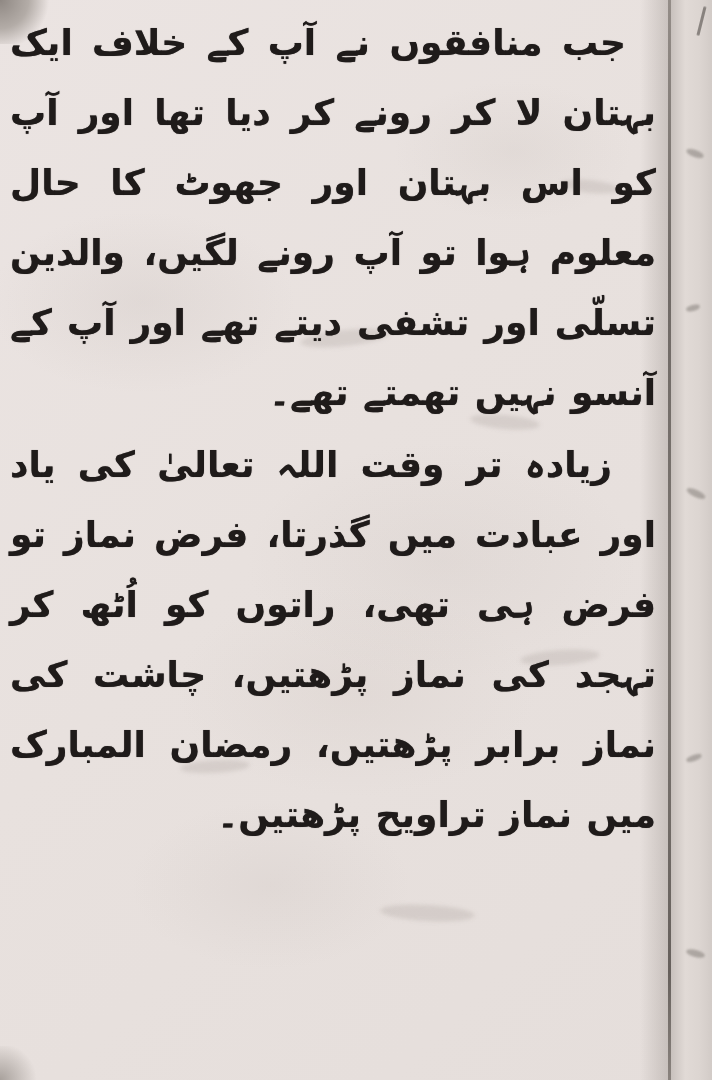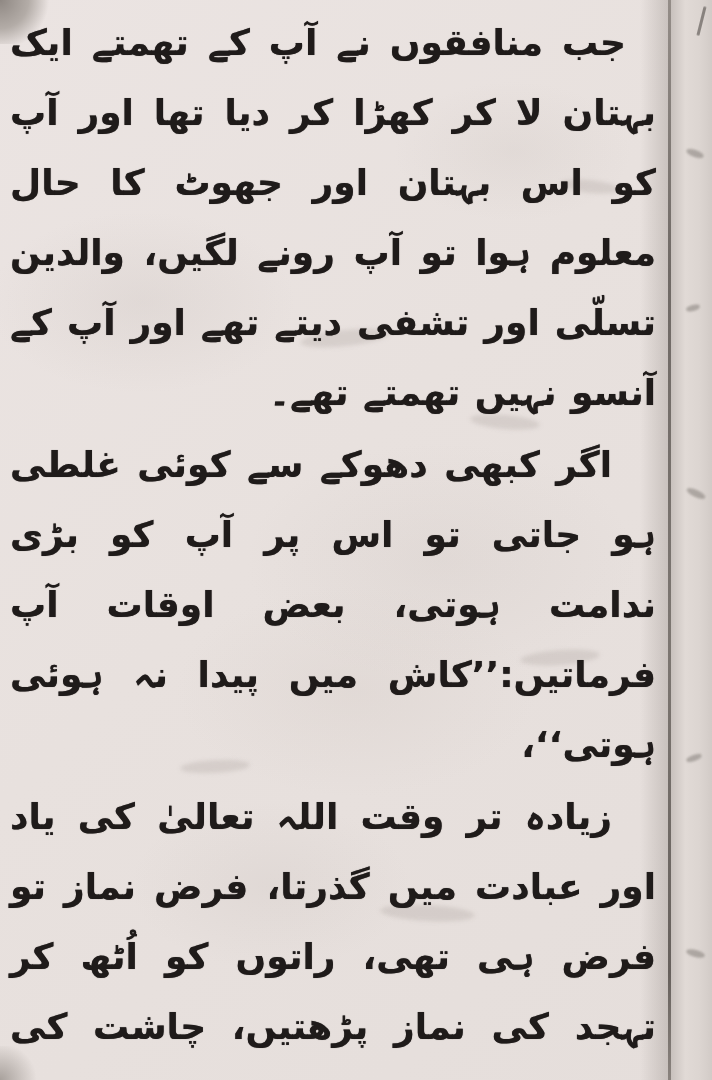--- a/index.html
+++ b/index.html
@@ -91,19 +91,18 @@
   <div class="edge-strip">
     <div class="tick-tr"></div>
     <div class="edge-mark" style="right:8px;top:150px;width:18px;height:7px;transform:rotate(20deg);"></div>
     <div class="edge-mark" style="right:12px;top:305px;width:14px;height:6px;transform:rotate(-15deg);"></div>
     <div class="edge-mark" style="right:6px;top:490px;width:20px;height:7px;transform:rotate(25deg);"></div>
     <div class="edge-mark" style="right:10px;top:755px;width:16px;height:6px;transform:rotate(-20deg);"></div>
     <div class="edge-mark" style="right:7px;top:950px;width:19px;height:7px;transform:rotate(15deg);"></div>
   </div>
 
   <div class="text-column" dir="rtl">
-    <p class="p1">جب منافقوں نے آپ کے تھمتے ایک بہتان لا کر کھڑا کر دیا تھا اور آپ کو اس بہتان اور جھوٹ کا حال معلوم ہوا تو آپ رونے لگیں، والدین تسلّی اور تشفی دیتے تھے اور آپ کے آنسو نہیں تھمتے تھے۔</p>
-    <p class="p2">اگر کبھی دھوکے سے کوئی غلطی ہو جاتی تو اس پر آپ کو بڑی ندامت ہوتی، بعض اوقات آپ فرماتیں:’’کاش میں پیدا نہ ہوئی ہوتی‘‘،</p>
+    <p class="p1">جب منافقوں نے آپ کے خلاف ایک بہتان لا کر رونے کر دیا تھا اور آپ کو اس بہتان اور جھوٹ کا حال معلوم ہوا تو آپ رونے لگیں، والدین تسلّی اور تشفی دیتے تھے اور آپ کے آنسو نہیں تھمتے تھے۔</p>
     <p class="p3">زیادہ تر وقت اللہ تعالیٰ کی یاد اور عبادت میں گذرتا، فرض نماز تو فرض ہی تھی، راتوں کو اُٹھ کر تہجد کی نماز پڑھتیں، چاشت کی نماز برابر پڑھتیں، رمضان المبارک میں نماز تراویح پڑھتیں۔</p>
 
   </div>
 
 </div>
 
 </body></html>

